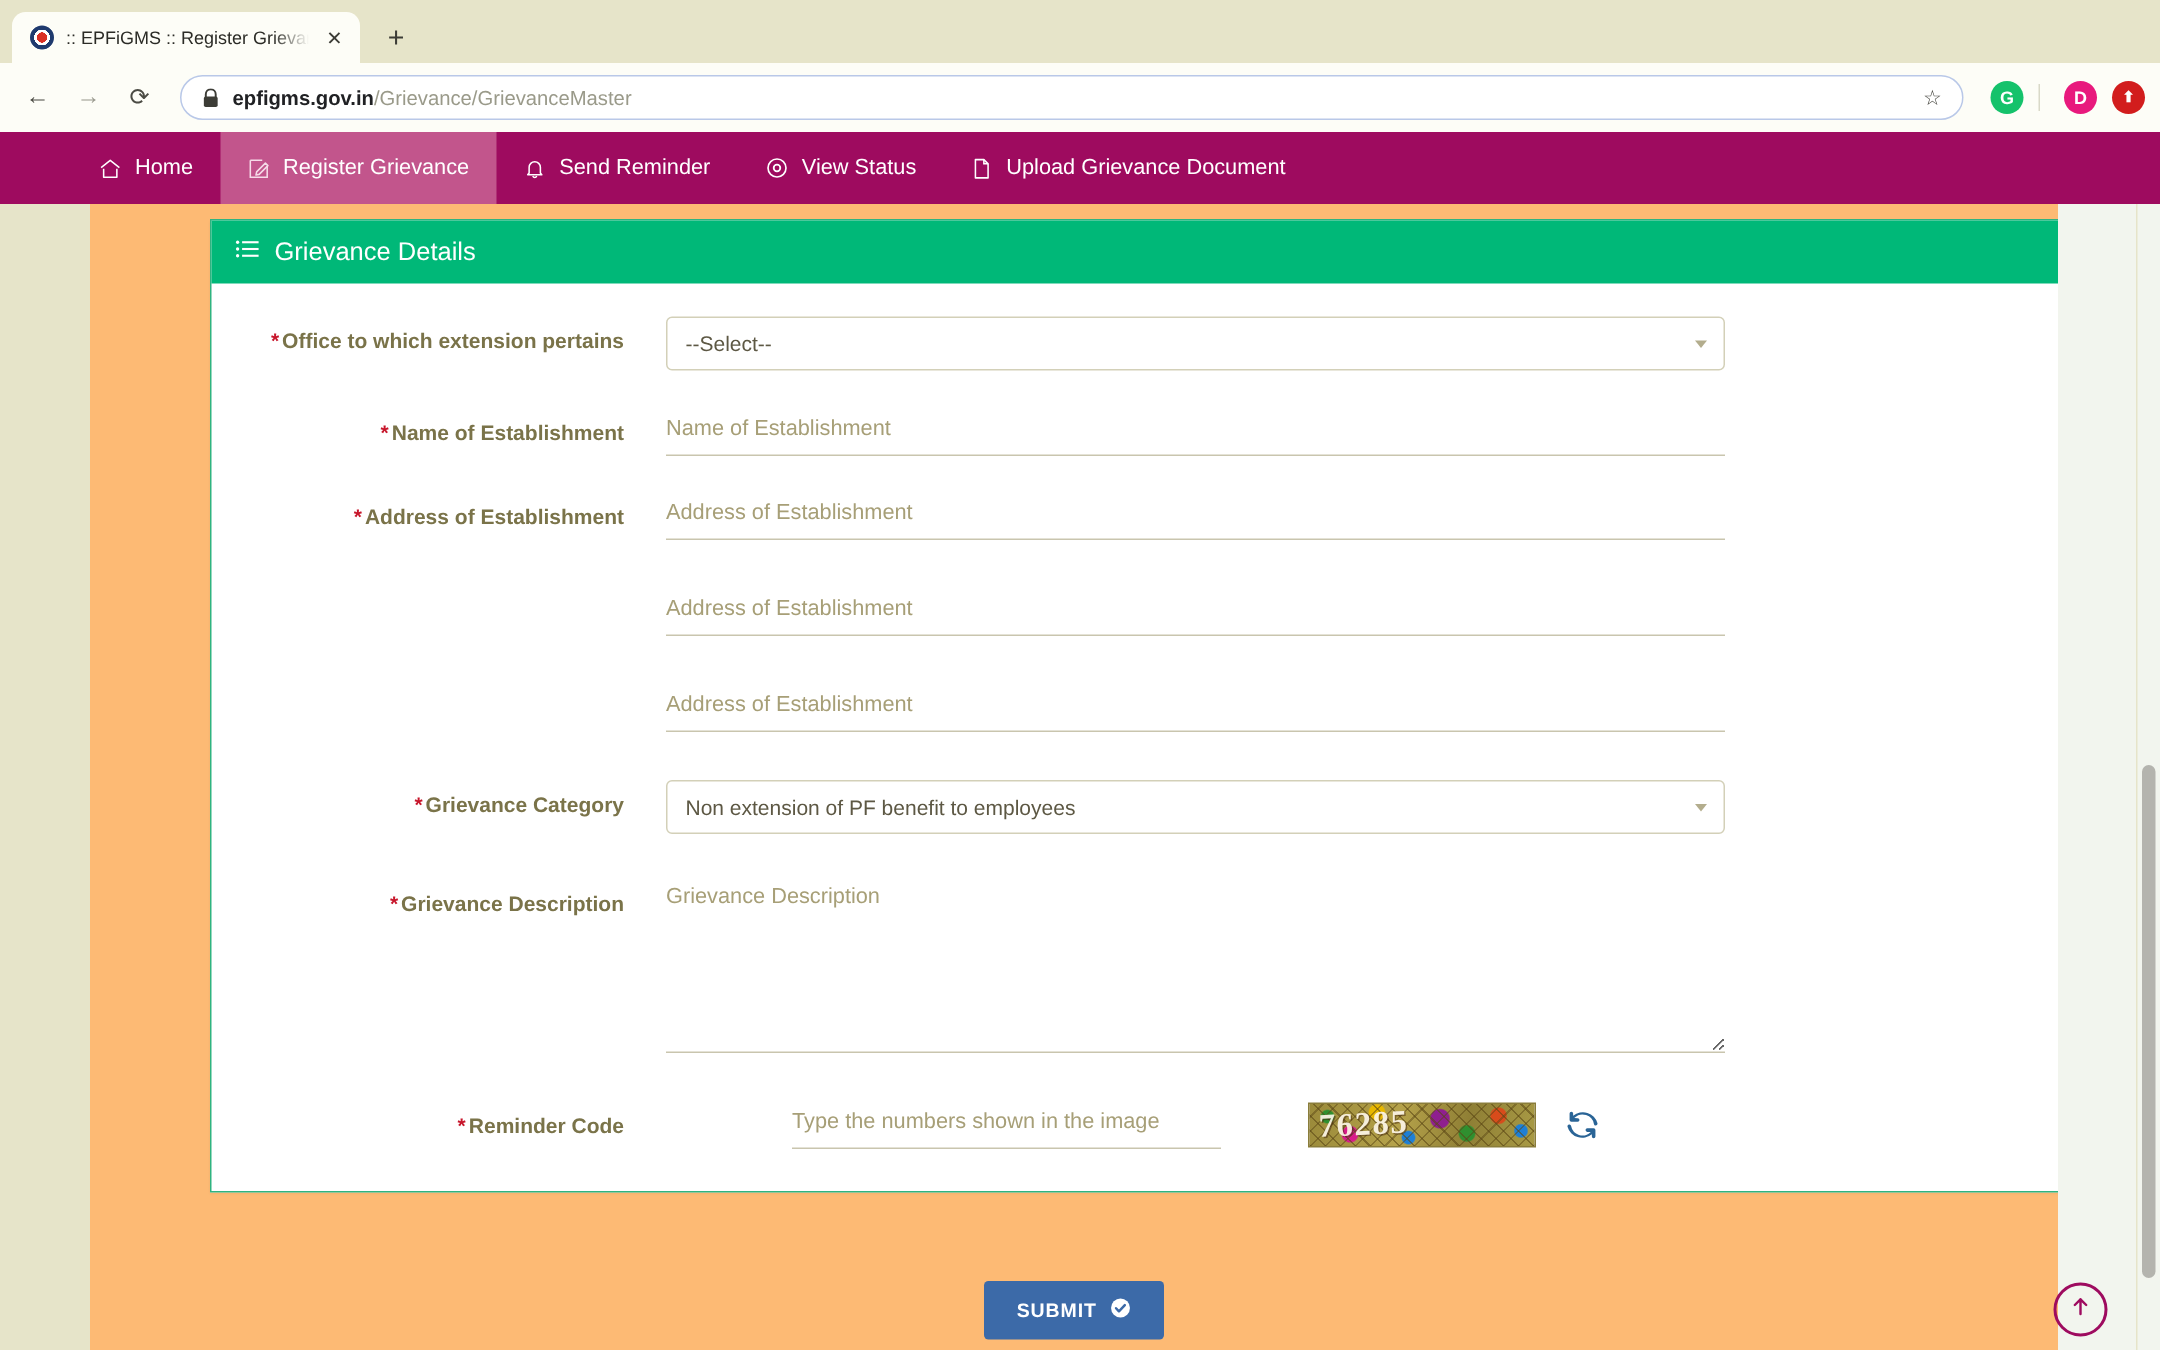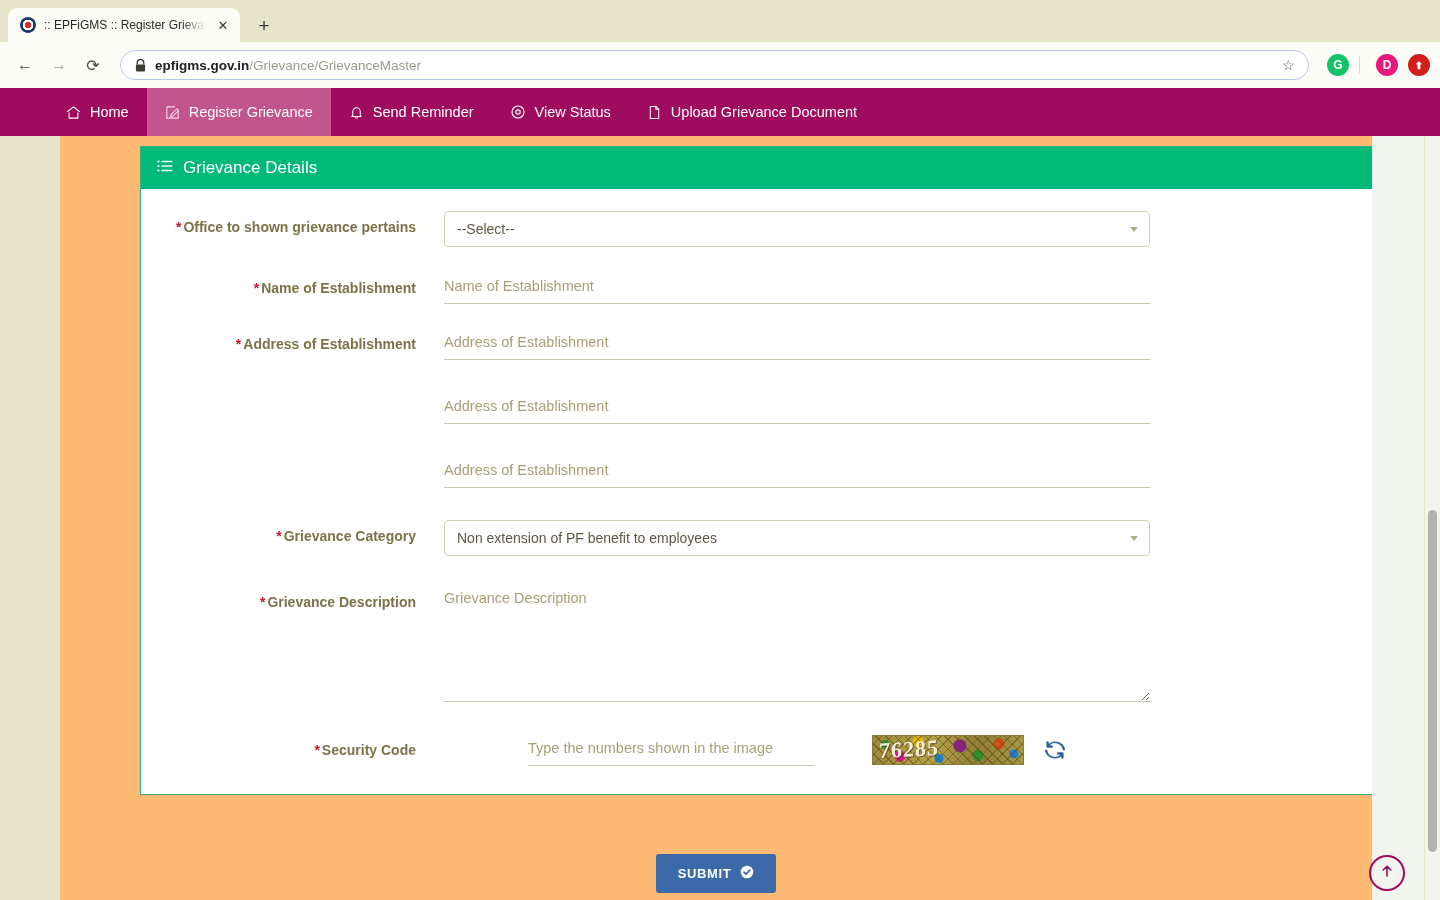--- a/index.html
+++ b/index.html
@@ -332,21 +332,21 @@
               <circle cx="1.4" cy="11.5" r="1.1" fill="#fff"></circle>
                 <rect x="4.4" y="10.8" width="11" height="1.4" fill="#fff"></rect>
             </svg>
           </span>
           <span>Grievance Details</span>
         </div>
 
         <div class="card-body">
 
           <div class="row">
-            <div class="lbl"><span class="req">*</span><span>Office to shown grievance pertains</span></div>
+            <div class="lbl"><span class="req">*</span><span>Office to which extension pertains</span></div>
             <div class="ctl">
               <div class="select-box">
                 <span>--Select--</span>
                 <span class="caret"></span>
               </div>
             </div>
           </div>
 
           <div class="row" style="margin-top:25px">
             <div class="lbl"><span class="req">*</span><span>Name of Establishment</span></div>
@@ -377,21 +377,21 @@
           </div>
 
           <div class="row" style="margin-top:30px">
             <div class="lbl"><span class="req">*</span><span>Grievance Description</span></div>
             <div class="ctl">
               <textarea class="ta" placeholder="Grievance Description" style=""></textarea>
             </div>
           </div>
 
           <div class="row" style="margin-top:32px;margin-bottom:0">
-            <div class="lbl"><span class="req">*</span><span>Security Code</span></div>
+            <div class="lbl"><span class="req">*</span><span>Reminder Code</span></div>
             <div class="ctl">
               <div class="captcha-row">
                 <input class="underline-input short" type="text" placeholder="Type the numbers shown in the image" style="">
                 <div class="captcha-img">
                   <span class="captcha-text">76285</span>
                 </div>
                 <span class="refresh-icon">
                   <svg width="22" height="22" viewBox="0 0 24 24">
                     <path d="M20.3 11.2a8.4 8.4 0 00-14.1-4.4l-.1.1 2.4.1a1.3 1.3 0 010 2.6H3.9a1.3 1.3 0 01-1.3-1.3V3.7a1.3 1.3 0 012.6 0v1.6A11 11 0 0122.9 10.8a1.3 1.3 0 01-2.6.4z" fill="#2a6496"></path>
                     <path d="M3.7 12.8a8.4 8.4 0 0014.1 4.4l.1-.1-2.4-.1a1.3 1.3 0 010-2.6h4.6a1.3 1.3 0 011.3 1.3v4.6a1.3 1.3 0 01-2.6 0v-1.6A11 11 0 011.1 13.2a1.3 1.3 0 012.6-.4z" fill="#2a6496"></path>

